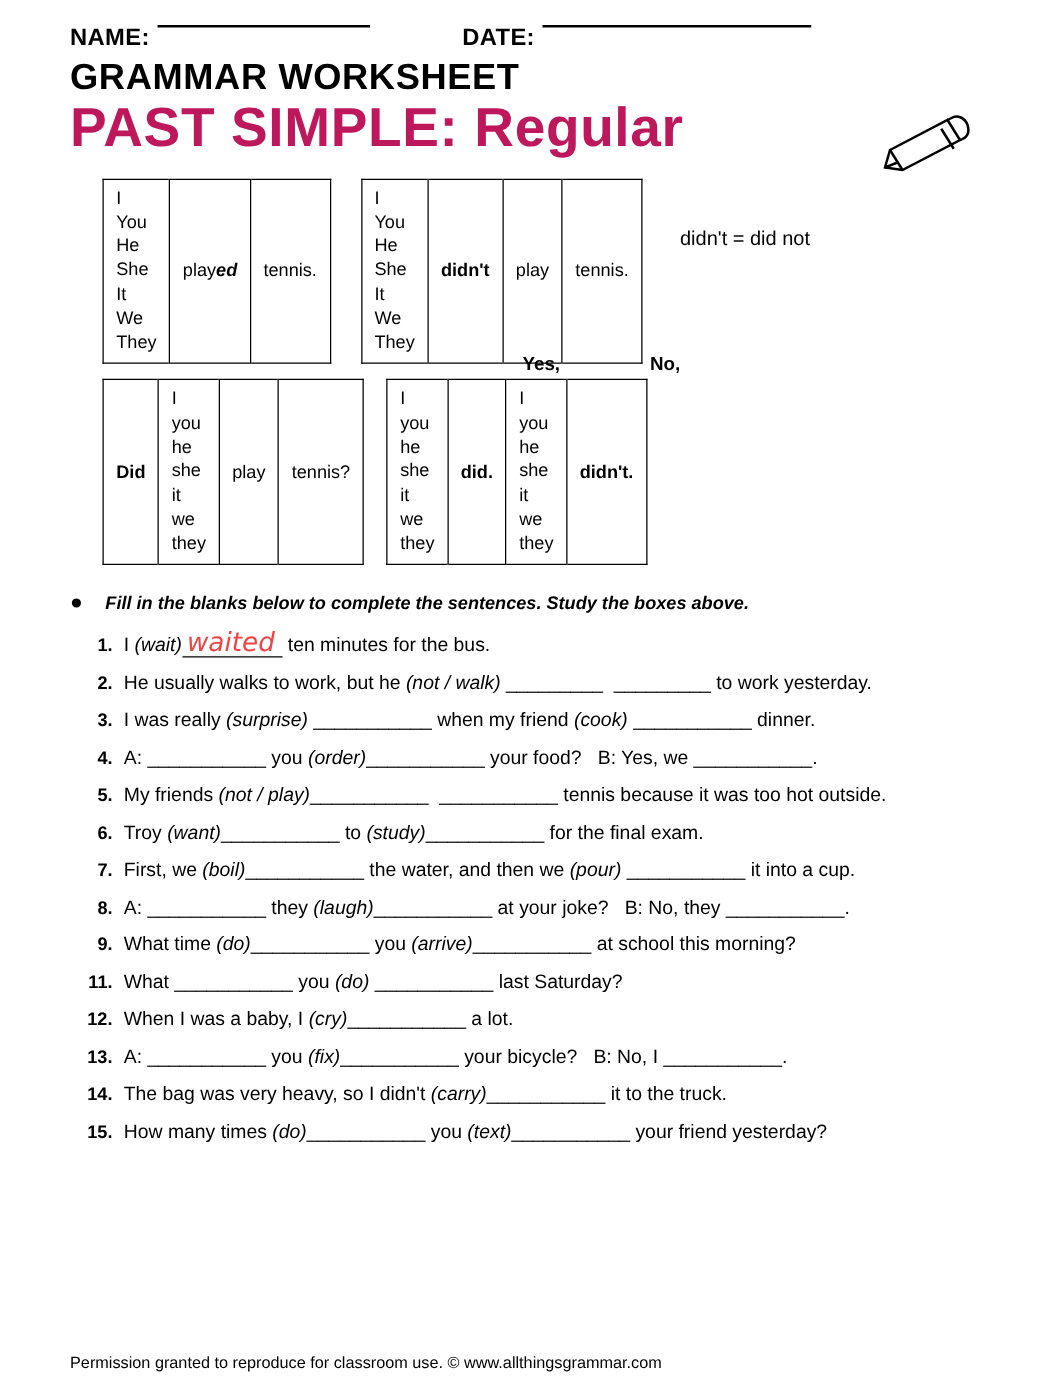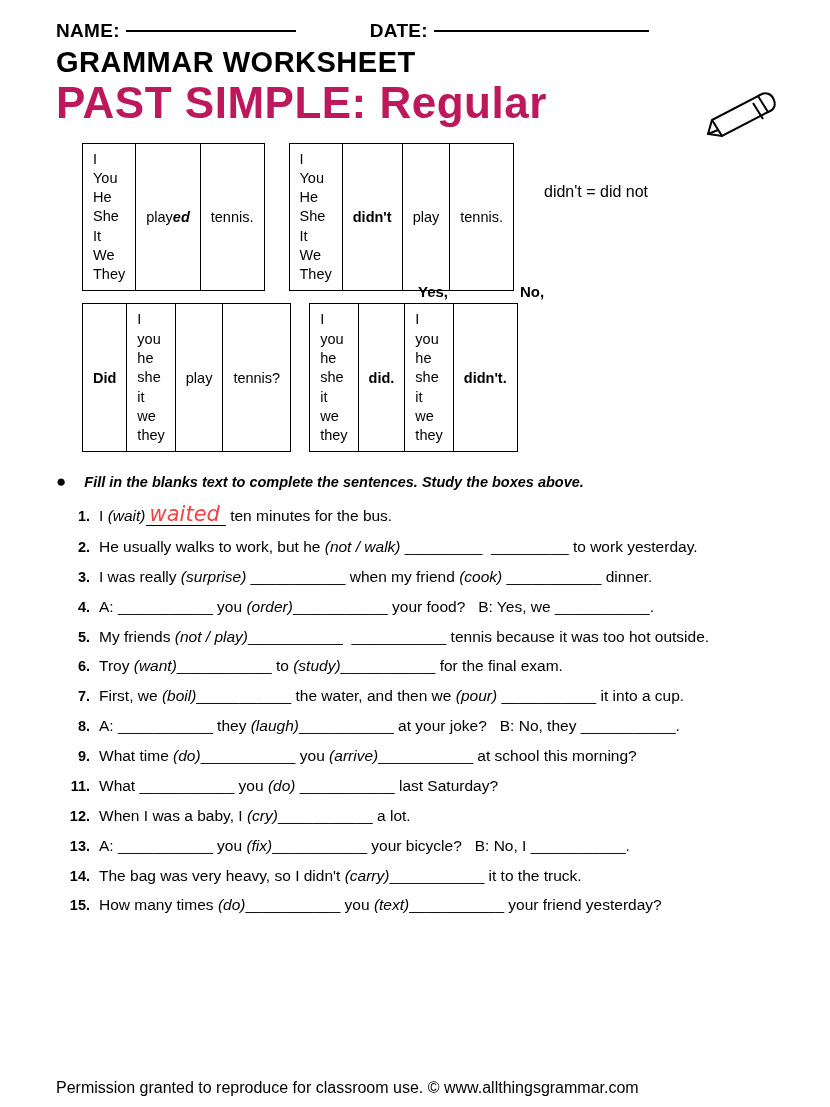--- a/index.html
+++ b/index.html
@@ -11,21 +11,21 @@
     font-family: "Liberation Sans", sans-serif;
     color: #000000;
     position: relative;
     overflow: hidden;
   }
   .page { padding: 14px 26px 0 26px; position: relative; height: 100%; }
 
   
   .namedate {
     display: flex;
-    align-items: center;
+    align-items: flex-start;
     font-weight: bold;
     font-size: 19px;
     letter-spacing: .3px;
     margin: 6px 0 2px 30px;
   }
   .namedate .lbl { white-space: nowrap; }
   .namedate .rule {
     border-bottom: 2px solid #000;
     display: inline-block;
     margin-left: 6px;
@@ -145,21 +145,21 @@
     border-bottom: 1px solid #000;
     padding: 0 6px 0 4px;
     line-height: 1;
   }
 
   
   .footer {
     position: absolute;
     bottom: 10px;
     left: 56px;
-    font-size: 16px;
+    font-size: 13px;
   }
 </style>
 </head>
 <body>
 
 <div class="page">
 
   <div class="namedate">
     <span class="lbl">NAME:</span>
     <span class="rule rule-name"></span>
@@ -258,21 +258,21 @@
 we
 they</td>
         <td class="b">didn't.</td>
       </tr>
     </tbody>
       </table>
   </div>
 
   <div class="instr">
     <span class="bullet">●</span>
-    <span>Fill in the blanks text to complete the sentences.  Study the boxes above.</span>
+    <span>Fill in the blanks below to complete the sentences.  Study the boxes above.</span>
   </div>
 
   <ol class="ex">
     <li>
       <span class="num">1.</span>
       <span class="txt"><span>I </span><span class="it">(wait)</span><span class="answer">waited</span><span> ten minutes for the bus.</span></span>
     </li>
     <li>
         <span class="num">2.</span>
         <span class="txt">He usually walks to work, but he <span class="it">(not / walk)</span> _________  _________ to work yesterday.</span>

